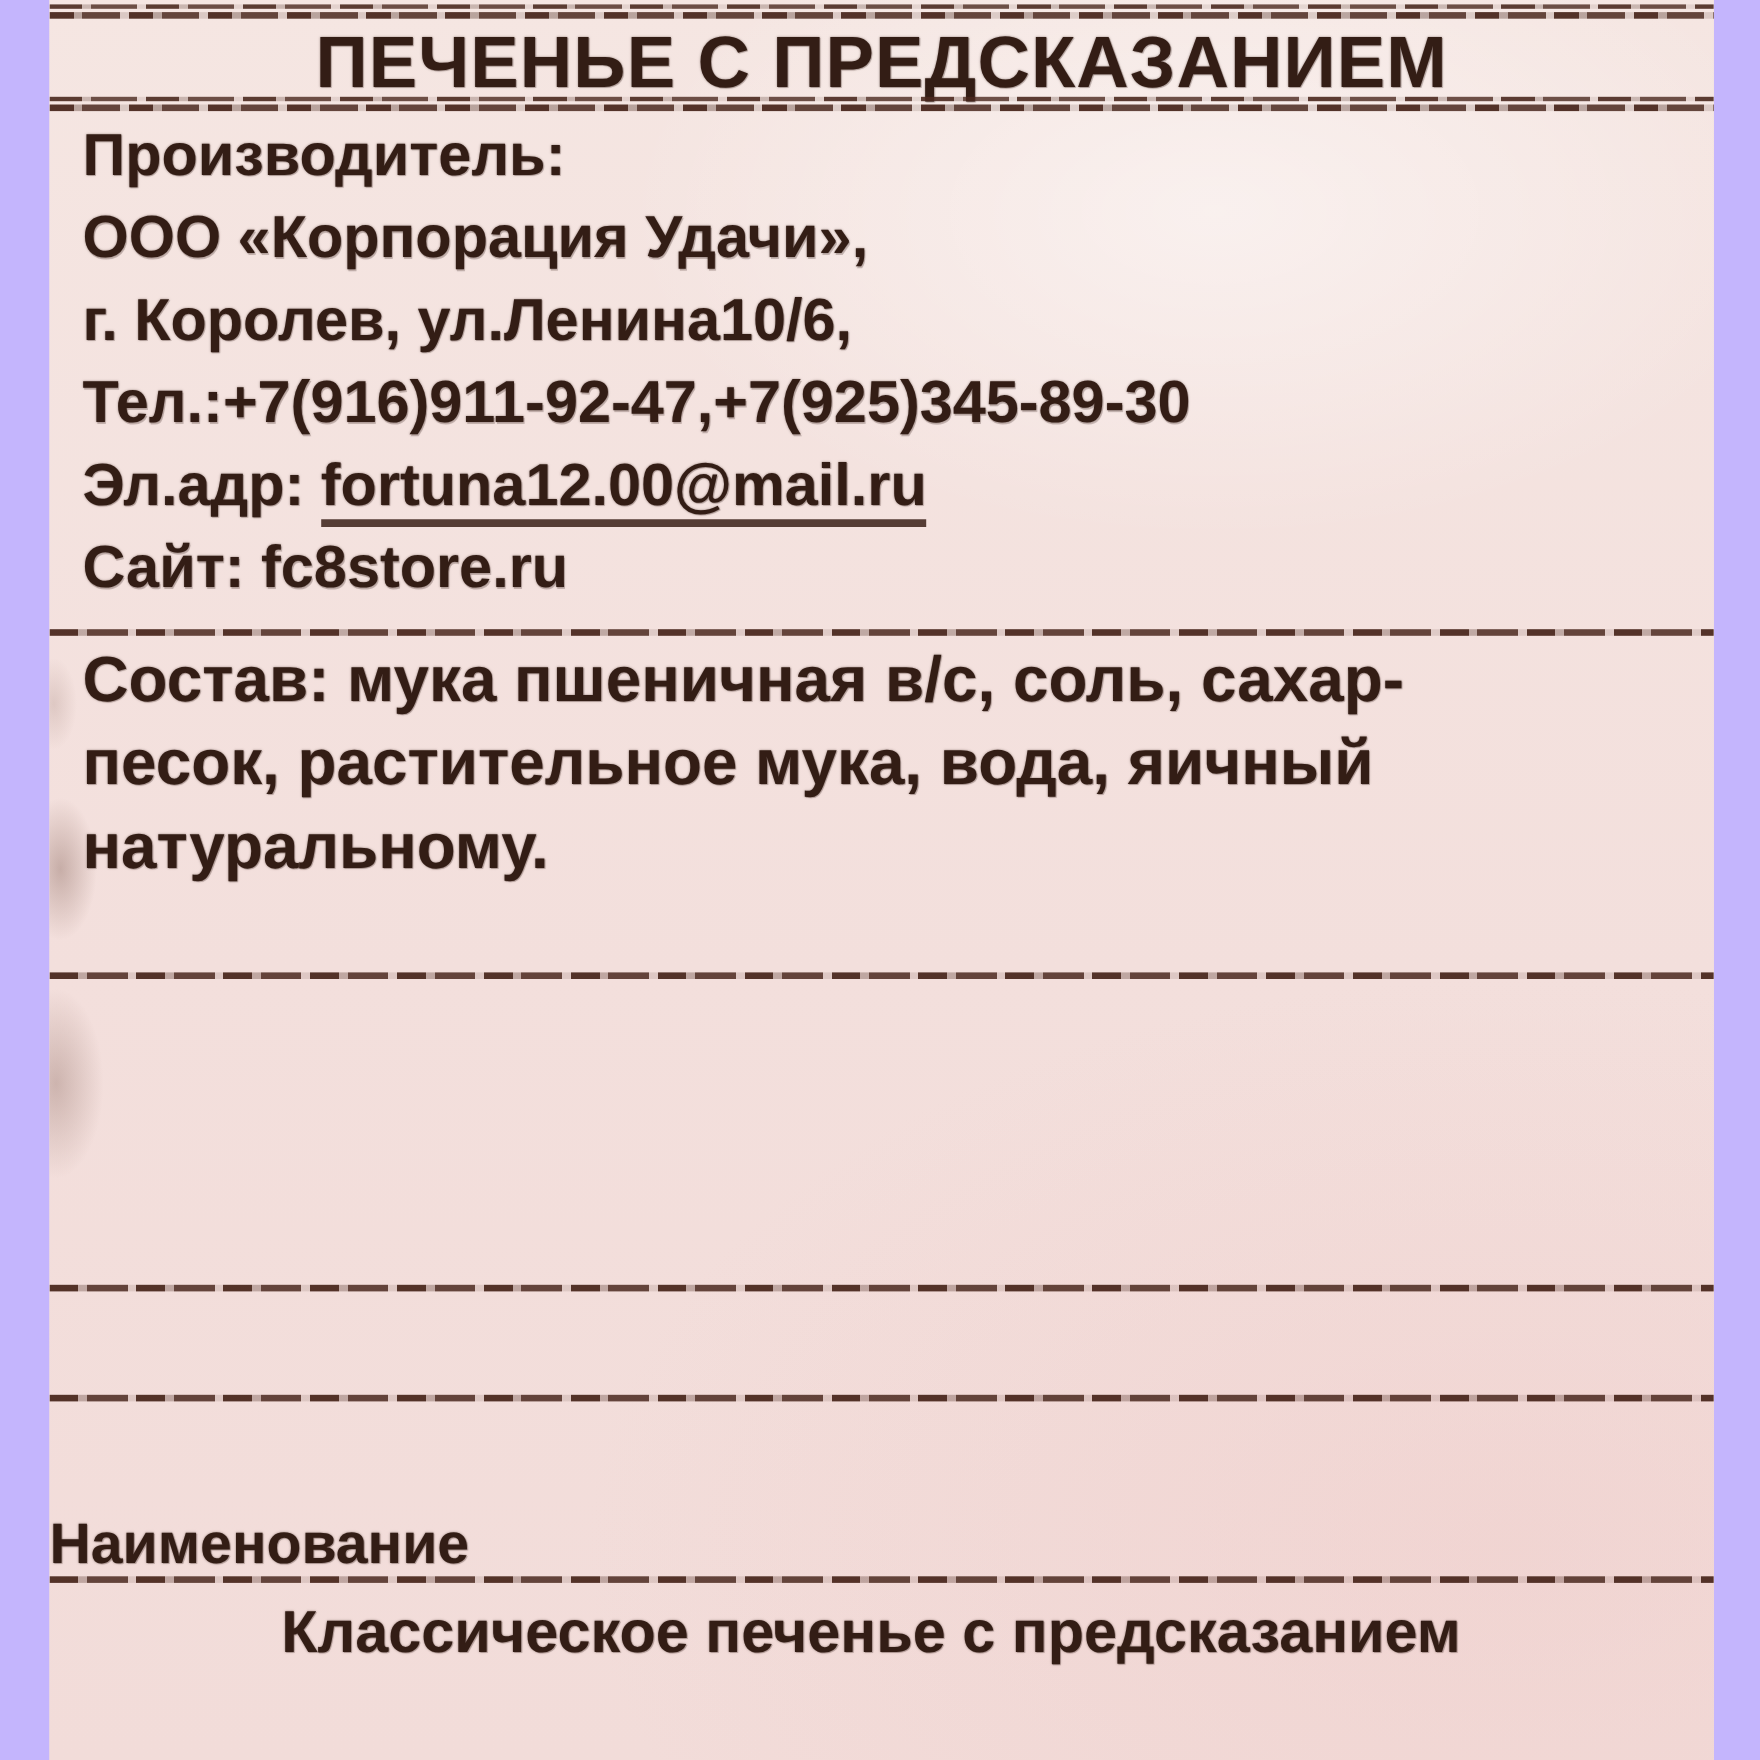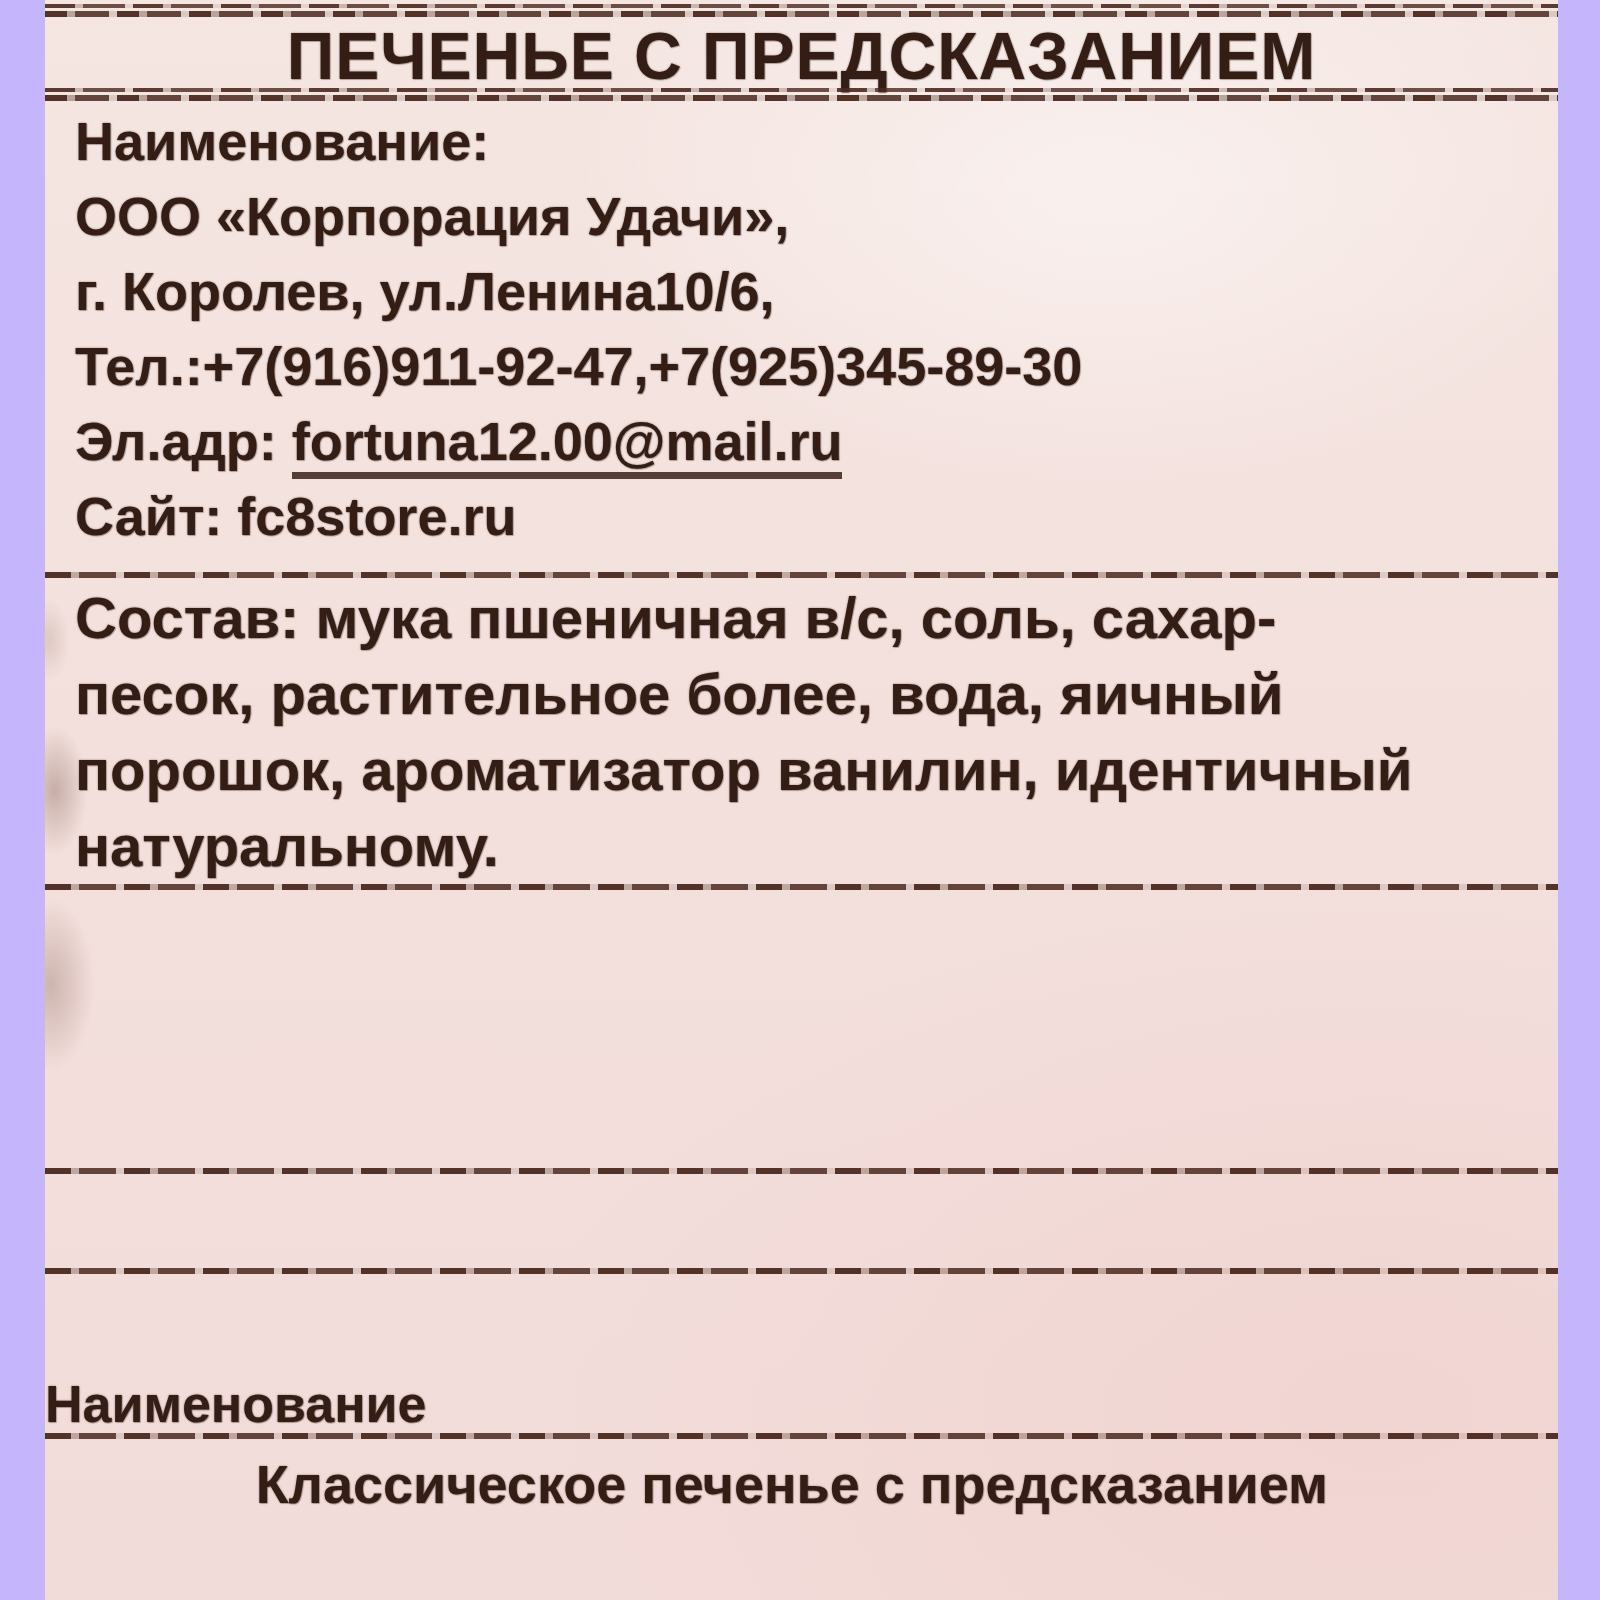--- a/index.html
+++ b/index.html
@@ -113,36 +113,35 @@
 <div class="photo">
   <div class="paper">
 
     <div class="rule rule-double" style="top: 4px;"></div>
 
     <div class="abs ink title">ПЕЧЕНЬЕ С ПРЕДСКАЗАНИЕМ</div>
 
     <div class="rule rule-double" style="top: 88px;"></div>
 
     <div class="abs ink producer">
-      <div>Наименование:</div>
+      <div>Производитель:</div>
       <div>ООО «Корпорация Удачи»,</div>
       <div>г. Королев, ул.Ленина10/6,</div>
       <div>Тел.:+7(916)911-92-47,+7(925)345-89-30</div>
       <div>
         <span>Эл.адр: </span><span class="email-u">fortuna12.00@mail.ru</span>
       </div>
       <div>Сайт: fc8store.ru</div>
     </div>
 
     <div class="rule rule-single dash1" style="top: 572px;"></div>
 
     <div class="abs ink sostav">
       <div>Состав: мука пшеничная в/с, соль, сахар-</div>
-      <div>песок, растительное более, вода, яичный</div>
-      <div>порошок, ароматизатор ванилин, идентичный</div>
+      <div>песок, растительное мука, вода, яичный</div>
       <div>натуральному.</div>
     </div>
 
     <div class="rule rule-single dash1" style="top: 884px;"></div>
 
 
     <div class="rule rule-single dash1" style="top: 1168px;"></div>
 
 
     <div class="rule rule-single dash1" style="top: 1268px;"></div>

